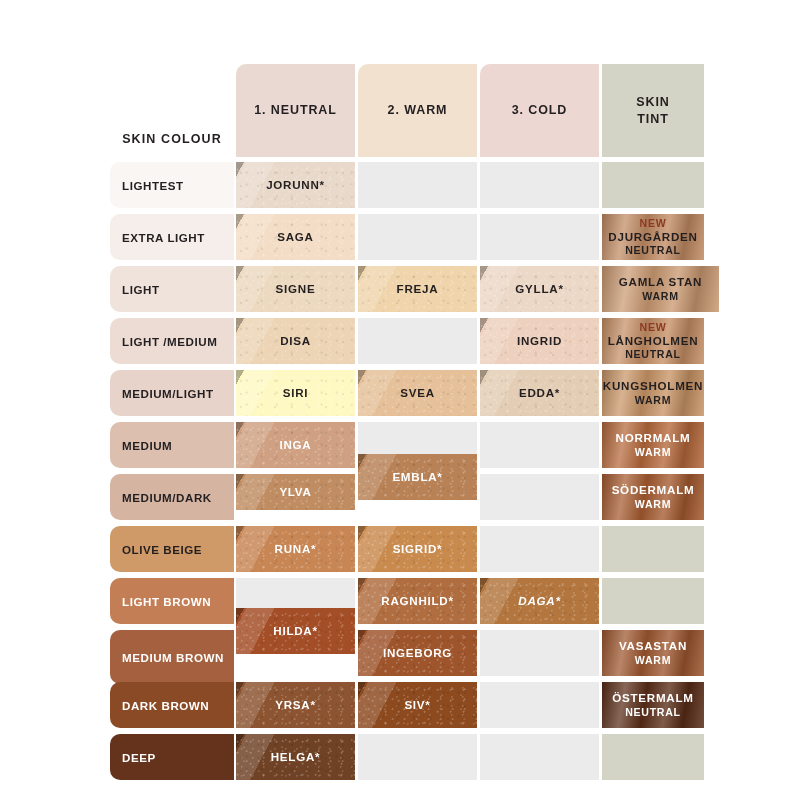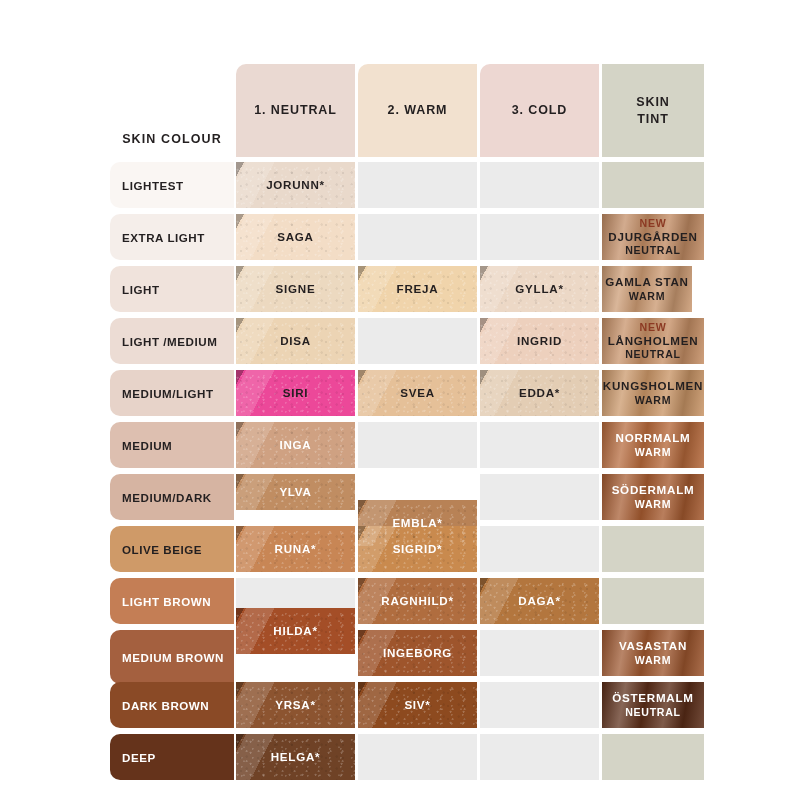--- a/index.html
+++ b/index.html
@@ -208,40 +208,40 @@
       </div>
       <div class="cell swatch" style="left: 236px; top: 266px; width: 119px; height: 46px; background: rgb(236, 217, 192);">
         <span class="cell-text" style="color: rgb(35, 31, 32);"><span>SIGNE</span></span>
       </div>
       <div class="cell swatch" style="left: 358px; top: 266px; width: 119px; height: 46px; background: rgb(240, 212, 171);">
         <span class="cell-text" style="color: rgb(35, 31, 32);"><span>FREJA</span></span>
       </div>
       <div class="cell swatch" style="left: 480px; top: 266px; width: 119px; height: 46px; background: rgb(236, 216, 198);">
         <span class="cell-text" style="color: rgb(35, 31, 32);"><span>GYLLA*</span></span>
       </div>
-      <div class="cell tint" style="left: 602px; top: 266px; width: 90px; height: 46px; background: rgb(203, 154, 114);">
+      <div class="cell tint" style="left: 602px; top: 266px; width: 117px; height: 46px; background: rgb(203, 154, 114);">
         <span class="cell-text" style="color: rgb(35, 31, 32);"><span>GAMLA STAN</span><span class="sub-line">WARM</span></span>
       </div>
       <div class="row-label" style="top: 318px; height: 46px; background: rgb(236, 220, 212); color: rgb(35, 31, 32);">
         <span>LIGHT /MEDIUM</span>
       </div>
       <div class="cell swatch" style="left: 236px; top: 318px; width: 119px; height: 46px; background: rgb(236, 212, 180);">
         <span class="cell-text" style="color: rgb(35, 31, 32);"><span>DISA</span></span>
       </div>
       <div class="cell empty" style="left: 358px; top: 318px; width: 119px; height: 46px; background: rgb(235, 235, 235);"></div>
       <div class="cell swatch" style="left: 480px; top: 318px; width: 119px; height: 46px; background: rgb(237, 208, 189);">
         <span class="cell-text" style="color: rgb(35, 31, 32); text-align: center;"><span>INGRID</span></span>
       </div>
       <div class="cell tint" style="left: 602px; top: 318px; width: 102px; height: 46px; background: rgb(198, 143, 101);">
         <span class="cell-text" style="color: rgb(35, 31, 32);"><span class="new-badge" style="color: rgb(140, 58, 35);">NEW</span><span>LÅNGHOLMEN</span><span class="sub-line">NEUTRAL</span></span>
       </div>
       <div class="row-label" style="top: 370px; height: 46px; background: rgb(231, 211, 201); color: rgb(35, 31, 32);">
         <span>MEDIUM/LIGHT</span>
       </div>
-      <div class="cell swatch" style="left: 236px; top: 370px; width: 119px; height: 46px; background: #ec4899;">
+      <div class="cell swatch" style="left: 236px; top: 370px; width: 119px; height: 46px; background: #fef9c3;">
         <span class="cell-text" style="color: rgb(35, 31, 32);"><span>SIRI</span></span>
       </div>
       <div class="cell swatch" style="left: 358px; top: 370px; width: 119px; height: 46px; background: rgb(229, 192, 152);">
         <span class="cell-text" style="color: rgb(35, 31, 32);"><span>SVEA</span></span>
       </div>
       <div class="cell swatch" style="left: 480px; top: 370px; width: 119px; height: 46px; background: rgb(227, 205, 180);">
         <span class="cell-text" style="color: rgb(35, 31, 32);"><span>EDDA*</span></span>
       </div>
       <div class="cell tint" style="left: 602px; top: 370px; width: 102px; height: 46px; background: rgb(201, 149, 102);">
         <span class="cell-text" style="color: rgb(35, 31, 32);"><span>KUNGSHOLMEN</span><span class="sub-line">WARM</span></span>
@@ -256,21 +256,21 @@
       <div class="cell empty" style="left: 480px; top: 422px; width: 119px; height: 46px; background: rgb(235, 235, 235);"></div>
       <div class="cell tint" style="left: 602px; top: 422px; width: 102px; height: 46px; background: rgb(181, 104, 58);">
         <span class="cell-text" style="color: rgb(255, 255, 255);"><span>NORRMALM</span><span class="sub-line">WARM</span></span>
       </div>
       <div class="row-label" style="top: 474px; height: 46px; background: rgb(214, 180, 162); color: rgb(35, 31, 32);">
         <span>MEDIUM/DARK</span>
       </div>
       <div class="cell swatch" style="left: 236px; top: 474px; width: 119px; height: 36px; background: rgb(192, 141, 98); align-items: center;">
         <span class="cell-text" style="color: rgb(255, 255, 255);"><span>YLVA</span></span>
       </div>
-      <div class="cell swatch" style="left: 358px; top: 500px; width: 119px; height: 46px; background: rgb(184, 130, 86);">
+      <div class="cell swatch" style="left: 358px; top: 454px; width: 119px; height: 46px; background: rgb(184, 130, 86);">
         <span class="cell-text" style="color: rgb(255, 255, 255);"><span>EMBLA*</span></span>
       </div>
       <div class="cell empty" style="left: 480px; top: 474px; width: 119px; height: 46px; background: rgb(235, 235, 235);"></div>
       <div class="cell tint" style="left: 602px; top: 474px; width: 102px; height: 46px; background: rgb(165, 90, 47);">
         <span class="cell-text" style="color: rgb(255, 255, 255);"><span>SÖDERMALM</span><span class="sub-line">WARM</span></span>
       </div>
       <div class="row-label" style="top: 526px; height: 46px; background: rgb(207, 154, 104); color: rgb(35, 31, 32);">
         <span>OLIVE BEIGE</span>
       </div>
       <div class="cell swatch" style="left: 236px; top: 526px; width: 119px; height: 46px; background: rgb(200, 134, 85);">
@@ -281,21 +281,21 @@
       </div>
       <div class="cell empty" style="left: 480px; top: 526px; width: 119px; height: 46px; background: rgb(235, 235, 235);"></div>
       <div class="cell" style="left: 602px; top: 526px; width: 102px; height: 46px; background: rgb(212, 212, 198);"></div>
       <div class="row-label" style="top: 578px; height: 46px; background: rgb(196, 126, 85); color: rgb(255, 255, 255);">
         <span>LIGHT BROWN</span>
       </div>
       <div class="cell empty" style="left: 236px; top: 578px; width: 119px; height: 46px; background: rgb(235, 235, 235);"></div>
       <div class="cell swatch" style="left: 358px; top: 578px; width: 119px; height: 46px; background: rgb(176, 109, 63);">
         <span class="cell-text" style="color: rgb(255, 255, 255);"><span>RAGNHILD*</span></span>
       </div>
-      <div class="cell swatch" style="left: 480px; top: 578px; width: 119px; height: 46px; background: rgb(179, 118, 62);">
+      <div class="cell swatch" style="left: 480px; top: 578px; width: 119px; height: 46px; background: rgb(179, 118, 62); font-style: italic;">
         <span class="cell-text" style="color: rgb(255, 255, 255);"><span>DAGA*</span></span>
       </div>
       <div class="cell" style="left: 602px; top: 578px; width: 102px; height: 46px; background: rgb(212, 212, 198);"></div>
       <div class="row-label" style="top: 630px; height: 54px; background: rgb(164, 96, 63); color: rgb(255, 255, 255);">
         <span>MEDIUM BROWN</span>
       </div>
       <div class="cell swatch" style="left: 236px; top: 608px; width: 119px; height: 46px; background: rgb(164, 78, 39);">
         <span class="cell-text" style="color: rgb(255, 255, 255);"><span>HILDA*</span></span>
       </div>
       <div class="cell swatch" style="left: 358px; top: 630px; width: 119px; height: 46px; background: rgb(158, 85, 44);">

